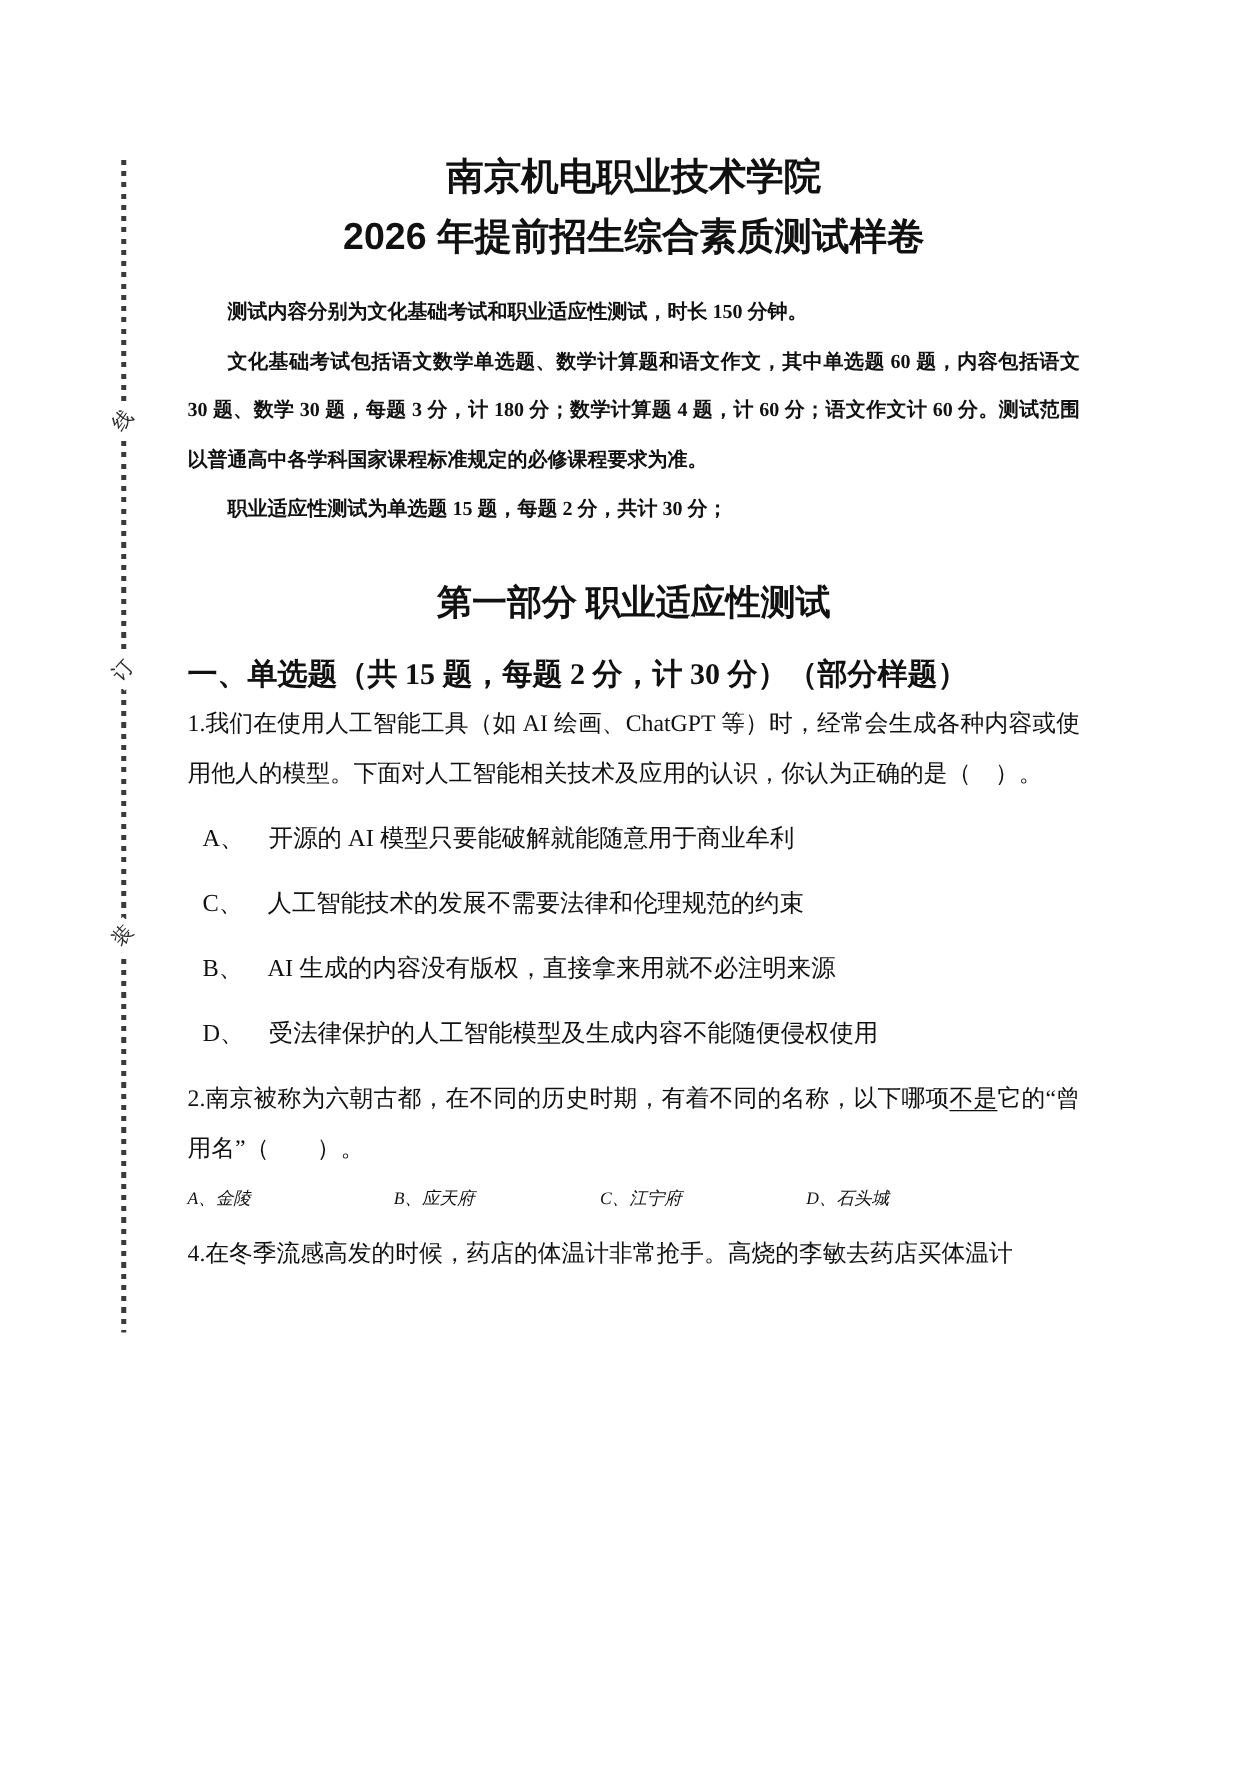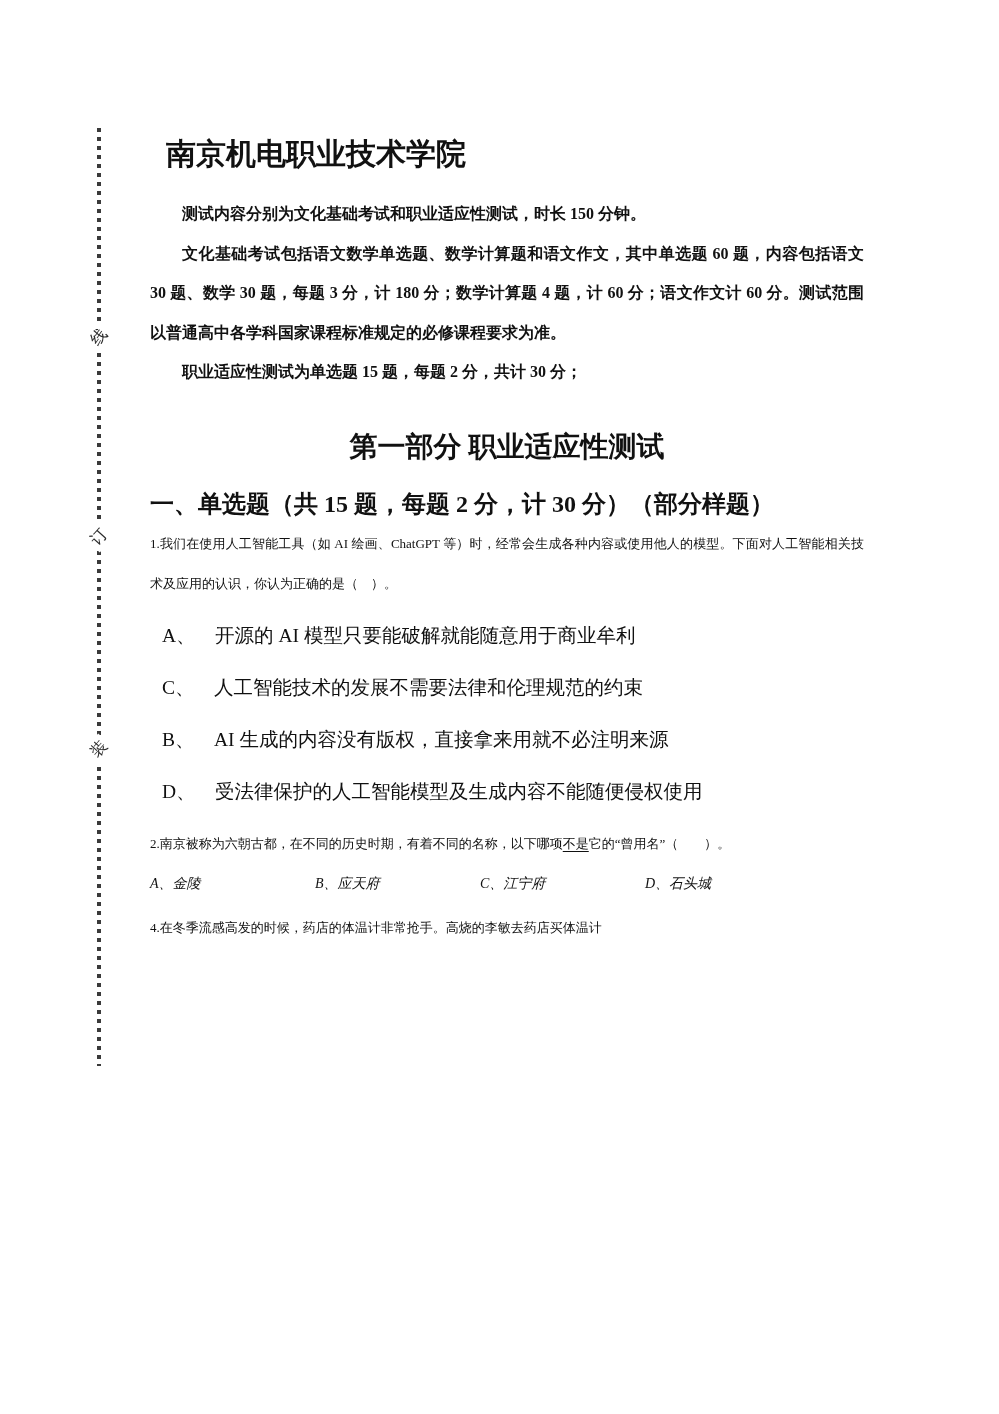--- a/index.html
+++ b/index.html
@@ -38,21 +38,22 @@
     position: absolute;
     left: 150px; top: 116px;
     width: 714px;
   }
 
   .title {
     font-family: "Liberation Sans", "DejaVu Sans", sans-serif;
     font-weight: bold;
     font-size: 30px;
     line-height: 44px;
-    margin: 16px;
+    text-align: center;
+    margin: 4px;
   }
 
   .intro { margin-top: 18px; }
   .intro p {
     margin: 0;
     font-weight: bold;
     font-size: 16px;
     line-height: 39.5px;
     text-align: justify;
     text-indent: 2em;
@@ -66,21 +67,21 @@
     text-align: center;
   }
 
   .subsection-heading {
     margin: 22px 0 0 0;
     font-weight: bold;
     font-size: 24px;
     line-height: 32px;
   }
 
-  .q { margin: 0; font-size: 13px; line-height: 40px; text-align: justify; }
+  .q { margin: 0; font-size: 19px; line-height: 40px; text-align: justify; }
   .q-block { margin-top: 4px; }
   .opt { margin: 12px; font-size: 19.5px; line-height: 40px; }
   .opt-row {
     display: flex;
     font-size: 14px;
     line-height: 40px;
     font-style: italic;
   }
   .opt-row span { width: 165px; }
   .opt-row span:last-child { width: auto; }
@@ -92,20 +93,21 @@
 <div class="page">
 
   <div class="binding-line"></div>
   <div class="binding-char c1">线</div>
   <div class="binding-char c2">订</div>
   <div class="binding-char c3">装</div>
 
   <div class="content">
 
     <h1 class="title">南京机电职业技术学院</h1>
+    <h1 class="title">2026 年提前招生综合素质测试样卷</h1>
 
     <div class="intro">
       <p>测试内容分别为文化基础考试和职业适应性测试，时长 150 分钟。</p>
       <p>文化基础考试包括语文数学单选题、数学计算题和语文作文，其中单选题 60 题，内容包括语文 30 题、数学 30 题，每题 3 分，计 180 分；数学计算题 4 题，计 60 分；语文作文计 60 分。测试范围以普通高中各学科国家课程标准规定的必修课程要求为准。</p>
       <p>职业适应性测试为单选题 15 题，每题 2 分，共计 30 分；</p>
     </div>
 
     <h2 class="section-heading">第一部分 职业适应性测试</h2>
 
     <h3 class="subsection-heading">一、单选题（共 15 题，每题 2 分，计 30 分）（部分样题）</h3>

